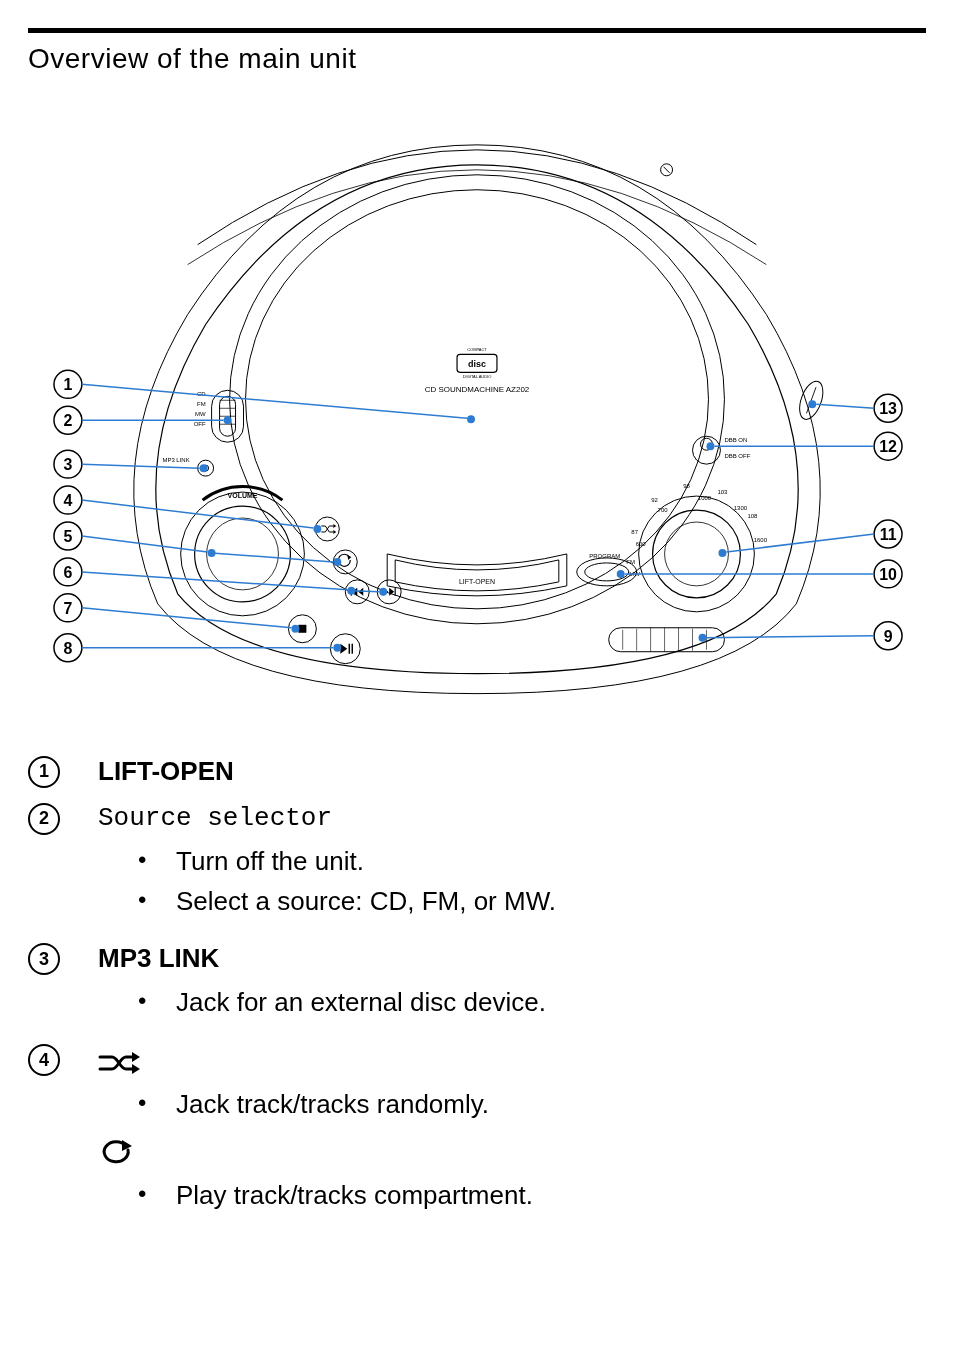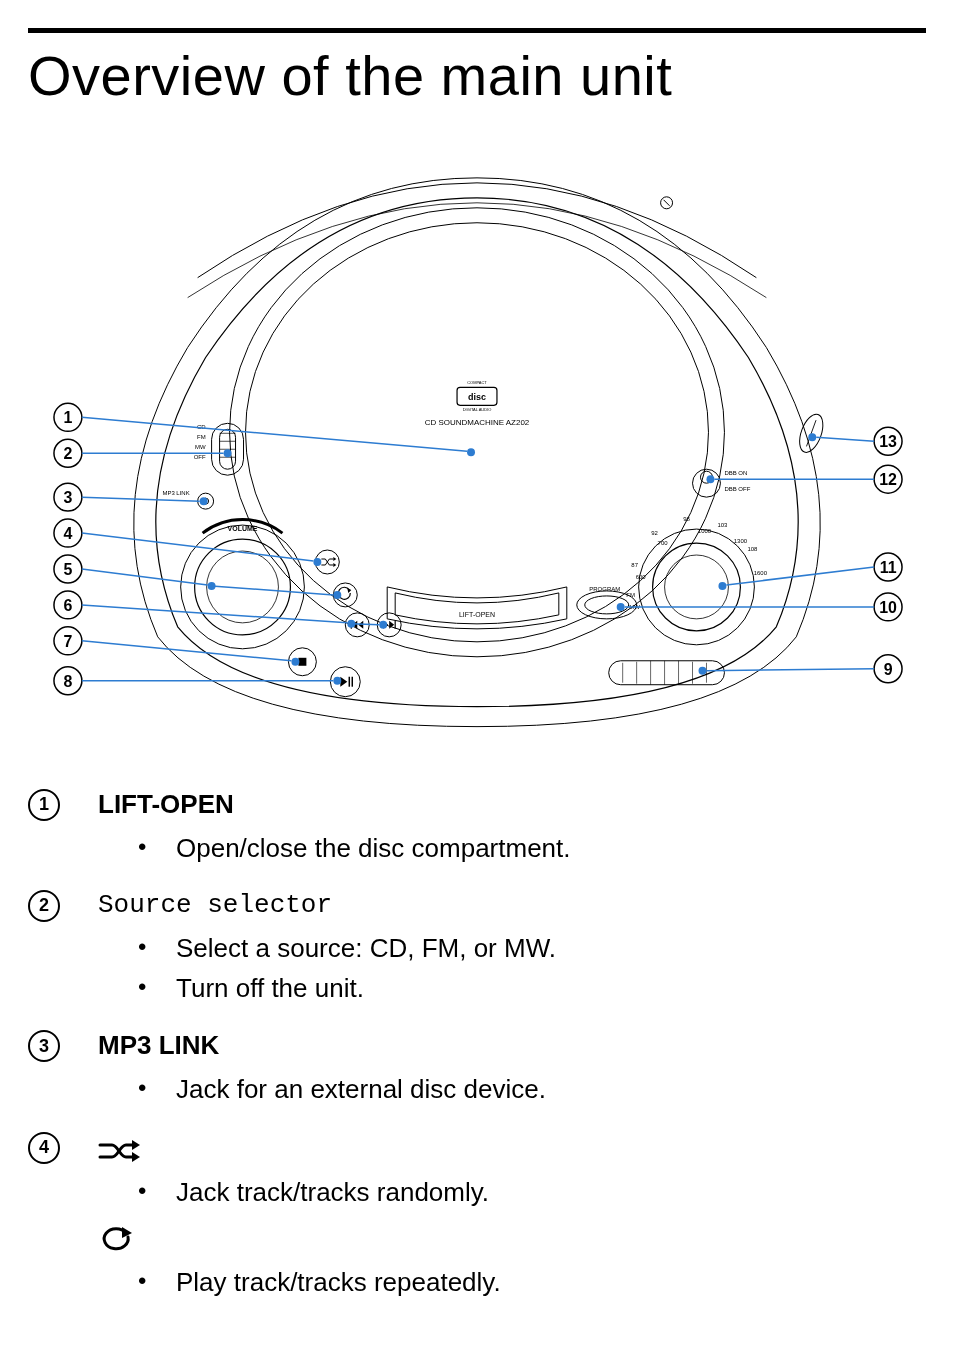--- a/index.html
+++ b/index.html
@@ -12,21 +12,21 @@
   }
   .page {
     padding: 28px 28px 30px 28px;
     box-sizing: border-box;
   }
   .rule {
     border-top: 5px solid #000;
     margin-bottom: 10px;
   }
   h1.title {
-    font-size: 56px;
+    font-size: 28px;
     font-weight: 400;
     margin: 8px 0 10px 0;
     letter-spacing: 0.5px;
   }
   .diagram-wrap {
     width: 100%;
     margin: 0 0 30px 0;
   }
   svg.diagram {
     width: 100%;
@@ -318,35 +318,32 @@
   </div>
 
   <div class="defs">
 
     <div class="def-row">
       <div class="def-num-col">
         <span class="circ-num">1</span>
       </div>
       <div class="def-body">
         <div class="def-title bold">LIFT-OPEN</div>
-        <ul class="bullets">
-          <li>Open/close the disc compartment.</li>
-        </ul>
       </div>
     </div>
 
     <div class="def-row">
       <div class="def-num-col">
         <span class="circ-num">2</span>
       </div>
       <div class="def-body">
         <div class="def-title semi">Source selector</div>
         <ul class="bullets">
+          <li>Turn off the unit.</li>
           <li>Select a source: CD, FM, or MW.</li>
-          <li>Turn off the unit.</li>
         </ul>
       </div>
     </div>
 
     <div class="def-row">
       <div class="def-num-col">
         <span class="circ-num">3</span>
       </div>
       <div class="def-body">
         <div class="def-title bold">MP3 LINK</div>
@@ -370,19 +367,19 @@
         </svg>
         <ul class="bullets">
           <li>Jack track/tracks randomly.</li>
         </ul>
 
         <svg class="icon-line" width="40" height="28" viewBox="0 0 40 28">
           <path d="M 30 10 A 12 10 0 1 1 28 6" fill="none" stroke="#000" stroke-width="3" stroke-linecap="round"></path>
           <path d="M 24 0 L 34 6 L 24 11 Z" fill="#000"></path>
         </svg>
         <ul class="bullets">
-          <li>Play track/tracks repeatedly.</li>
+          <li>Play track/tracks compartment.</li>
         </ul>
       </div>
     </div>
 
   </div>
 </div>
 
 </body></html>

